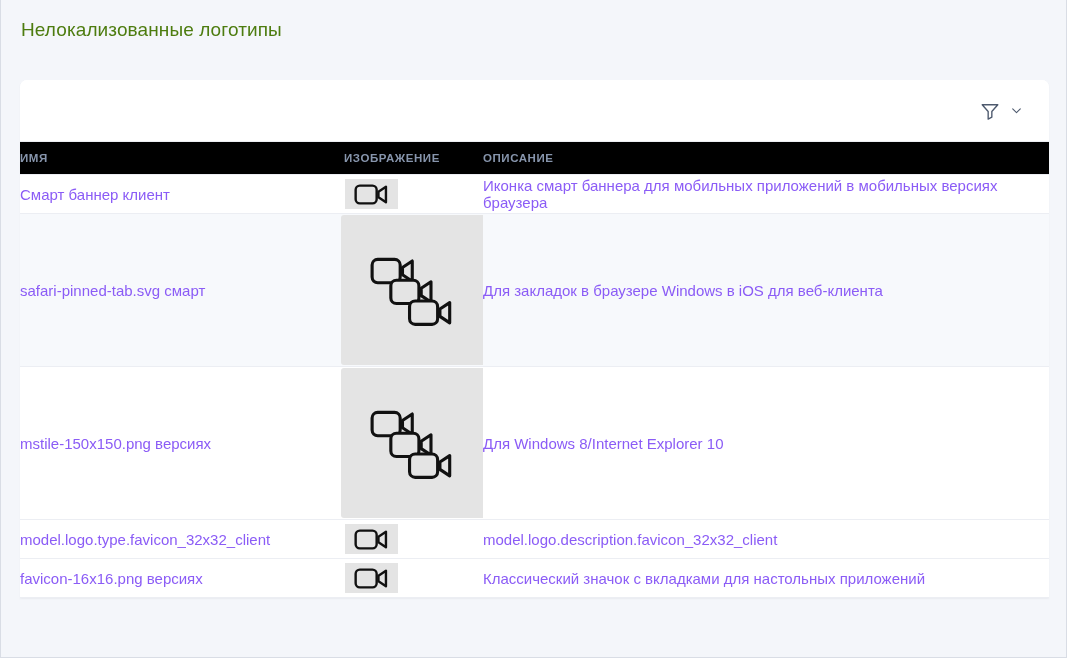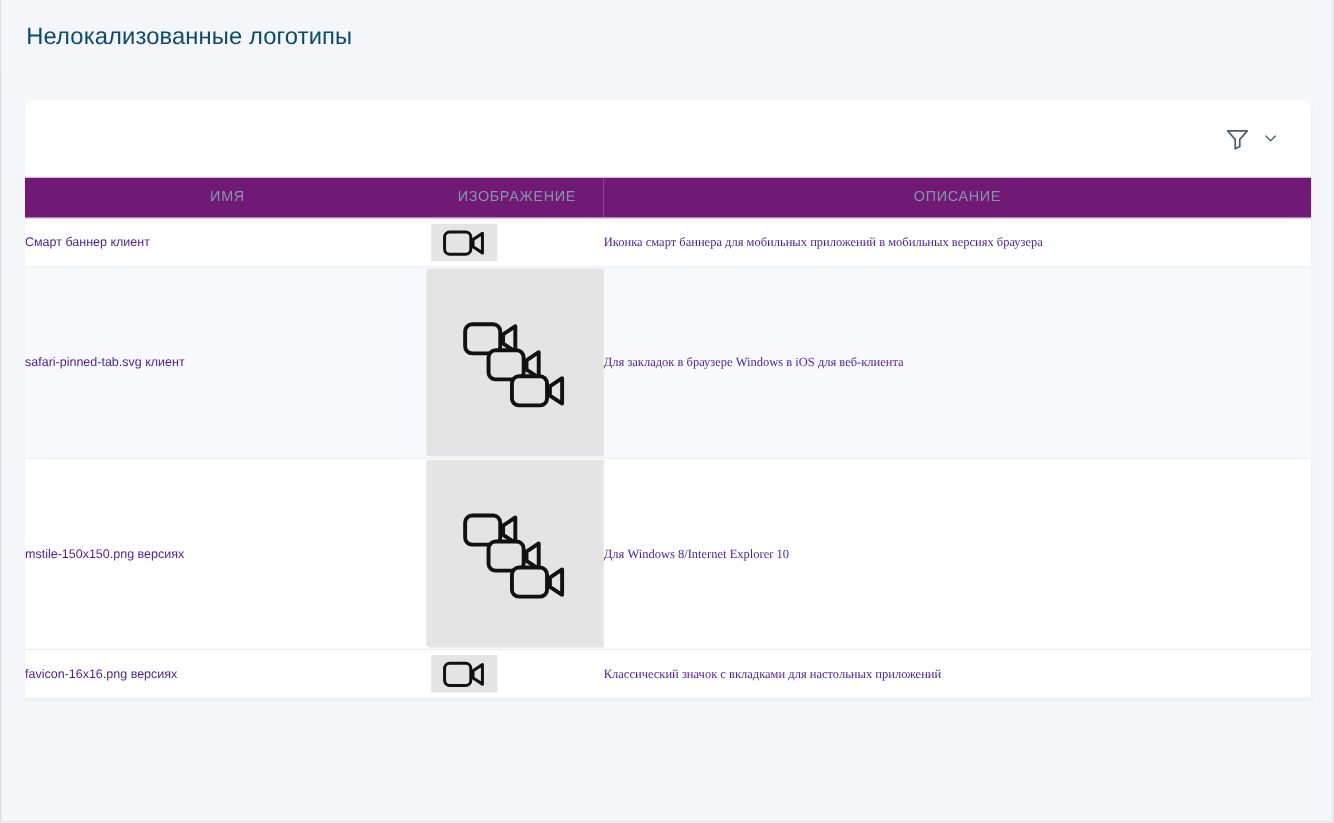--- a/index.html
+++ b/index.html
@@ -31,21 +31,21 @@
     height: 60px;
     display: flex;
     align-items: center;
     padding-left: 20px;
     background: #f4f6fa;
   }
 
   .page-title {
     font-size: 19px;
     font-weight: 400;
-    color: #0c4a6e;
+    color: #4d7c0f;
     letter-spacing: 0.1px;
     white-space: nowrap;
   }
 
   
   .card {
     position: absolute;
     left: 19px;
     top: 80px;
     width: 1029px;
@@ -76,47 +76,47 @@
   .chevron-icon svg { display: block; }
 
   
   .data-table {
     width: 100%;
     border-collapse: collapse;
     table-layout: fixed;
   }
 
   .data-table thead th {
-    background: #701a75;
+    background: #000000;
     border-top: 1px solid #eceef3;
     border-bottom: 1px solid #eceef3;
     height: 33px;
-    text-align: center;
+    text-align: left;
     font-size: 11.5px;
-    font-weight: 400;
+    font-weight: 700;
     letter-spacing: 0.55px;
     color: #8795ac;
     padding: 0;
     vertical-align: middle;
   }
 
   th.col-name   { width: 324px; padding-left: 22px; }
   th.col-image  { width: 139px; padding-left: 2px;  }
   th.col-desc   { width: 566px; padding-left: 2px; margin-left: 43px;  }
 
   .data-table tbody td {
     border-bottom: 1px solid #eceef3;
-    font-size: 10px;
-    color: #4c1d95;
+    font-size: 15px;
+    color: #8b5cf6;
     vertical-align: middle;
     padding: 0;
   }
 
   td.cell-name { padding-left: 22px; color: #5f7490; }
-  td.cell-desc { padding-left: 2px;  color: #5f7490; font-family: Liberation Serif, serif; }
+  td.cell-desc { padding-left: 2px;  color: #5f7490; }
   td.cell-image { padding: 0; text-align: left; }
 
   tr.row-striped td { background: #f7f9fc; }
   tr.row-plain   td { background: #ffffff; }
 
   tr.row-small td { height: 39px; }
   tr.row-large td { height: 153px; }
 
   
   .thumb-small {
@@ -183,21 +183,21 @@
               <div class="thumb-small">
                 <svg width="36" height="23" viewBox="0 0 48 30" fill="none">
                   <rect x="2.2" y="3.2" width="28" height="23.6" rx="5.5" ry="5.5" fill="none" stroke="#111111" stroke-width="3.2"></rect>
                   <path d="M32.6 11.2 L42.6 4.6 L42.6 25.4 L32.6 18.8 Z" fill="none" stroke="#111111" stroke-width="3.2" stroke-linejoin="round"></path>
                 </svg>
               </div>
             </td>
             <td class="cell-desc">Иконка смарт баннера для мобильных приложений в мобильных версиях браузера</td>
           </tr>
           <tr class="row-striped row-large">
-            <td class="cell-name">safari-pinned-tab.svg клиент</td>
+            <td class="cell-name">safari-pinned-tab.svg смарт</td>
             <td class="cell-image">
               <div class="thumb-large">
                 <svg width="104" height="104" viewBox="0 0 100 100" fill="none">
                   <g transform="translate(6,18)">
                     <g>
                       <rect x="1.8" y="2.6" width="27" height="22.4" rx="5.4" ry="5.4" fill="#e4e4e4" stroke="#111111" stroke-width="3"></rect>
                       <path d="M31 10.3 L40.4 4.1 L40.4 23.6 L31 17.4 Z" fill="#e4e4e4" stroke="#111111" stroke-width="3" stroke-linejoin="round"></path>
                     </g>
                   </g>
                   <g transform="translate(24,38)">
@@ -239,28 +239,40 @@
                       <rect x="1.8" y="2.6" width="27" height="22.4" rx="5.4" ry="5.4" fill="#e4e4e4" stroke="#111111" stroke-width="3"></rect>
                       <path d="M31 10.3 L40.4 4.1 L40.4 23.6 L31 17.4 Z" fill="#e4e4e4" stroke="#111111" stroke-width="3" stroke-linejoin="round"></path>
                     </g>
                   </g>
                 </svg>
               </div>
             </td>
             <td class="cell-desc">Для Windows 8/Internet Explorer 10</td>
           </tr>
           <tr class="row-plain row-small">
-            <td class="cell-name">favicon-16x16.png версиях</td>
+            <td class="cell-name">model.logo.type.favicon_32x32_client</td>
             <td class="cell-image">
               <div class="thumb-small">
                 <svg width="36" height="23" viewBox="0 0 48 30" fill="none">
                   <rect x="2.2" y="3.2" width="28" height="23.6" rx="5.5" ry="5.5" fill="none" stroke="#111111" stroke-width="3.2"></rect>
                   <path d="M32.6 11.2 L42.6 4.6 L42.6 25.4 L32.6 18.8 Z" fill="none" stroke="#111111" stroke-width="3.2" stroke-linejoin="round"></path>
                 </svg>
               </div>
             </td>
+            <td class="cell-desc">model.logo.description.favicon_32x32_client</td>
+          </tr>
+          <tr class="row-plain row-small">
+            <td class="cell-name">favicon-16x16.png версиях</td>
+            <td class="cell-image">
+              <div class="thumb-small">
+                <svg width="36" height="23" viewBox="0 0 48 30" fill="none">
+                  <rect x="2.2" y="3.2" width="28" height="23.6" rx="5.5" ry="5.5" fill="none" stroke="#111111" stroke-width="3.2"></rect>
+                  <path d="M32.6 11.2 L42.6 4.6 L42.6 25.4 L32.6 18.8 Z" fill="none" stroke="#111111" stroke-width="3.2" stroke-linejoin="round"></path>
+                </svg>
+              </div>
+            </td>
             <td class="cell-desc">Классический значок с вкладками для настольных приложений</td>
           </tr>
         </tbody>
     </table>
 
   </div>
 </div>
 
 </body></html>

